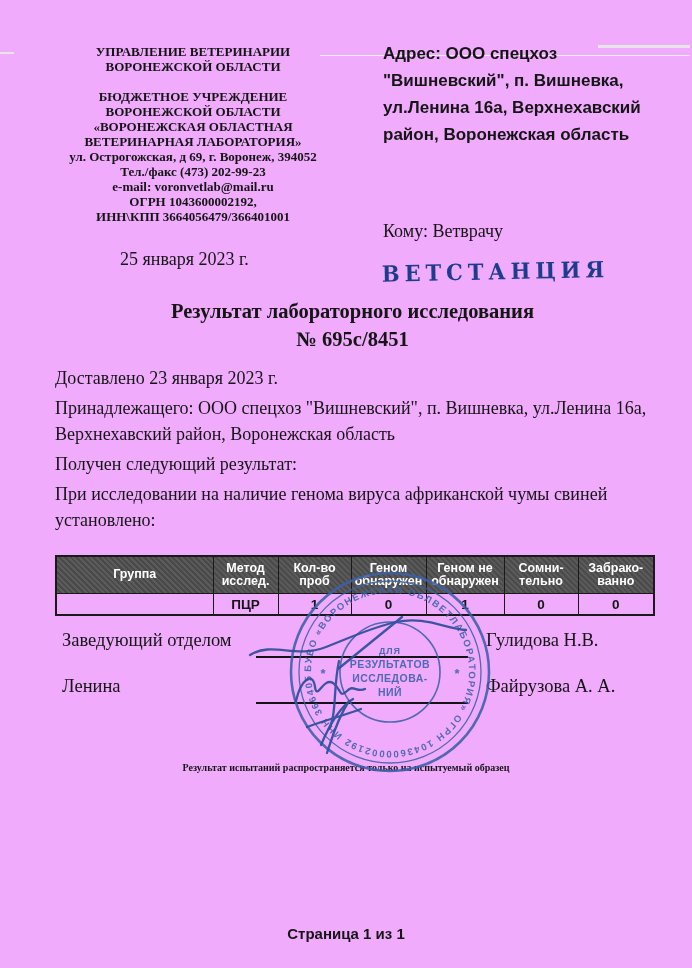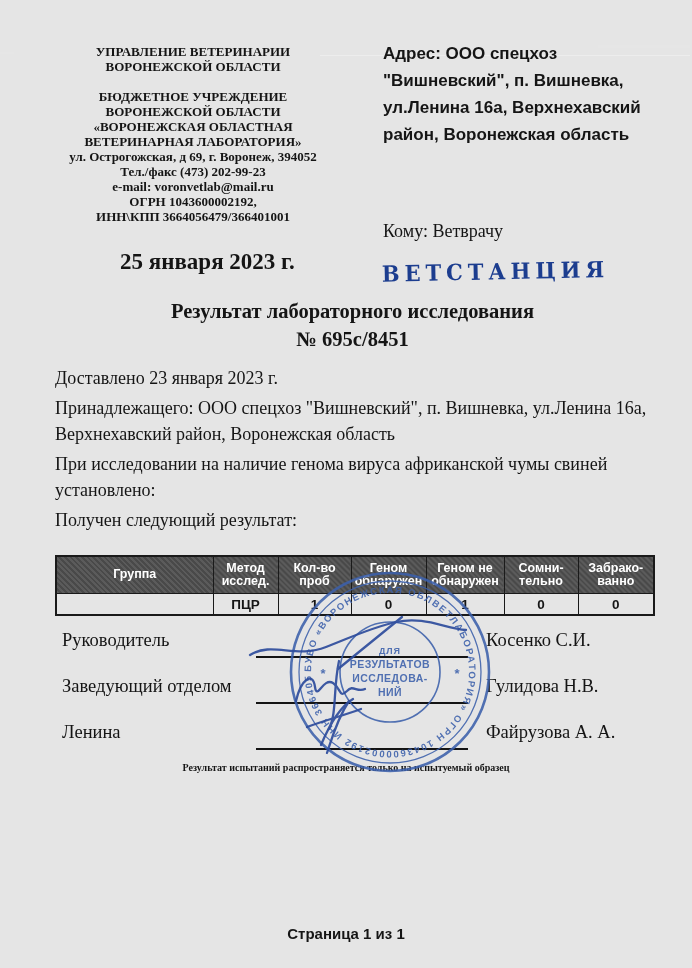--- a/index.html
+++ b/index.html
@@ -1,19 +1,19 @@
 <!DOCTYPE html>
 <html lang="ru"><head>
 <meta charset="utf-8">
 <style>
   html,body{margin:0;padding:0;background:#ffffff;}
   .page{
     position:relative;
     width:692px;height:968px;
-    background:#e5e5e5;
+    background:#f0abfc;
     font-family:"Liberation Serif",serif;
     color:#151515;
     overflow:hidden;
   }
   .pre{white-space:pre-line;}
 
   
   .artifact{position:absolute;background:#e6e6e6;}
   .artifact.a1{left:598px;top:45px;width:92px;height:3px;}
   .artifact.a2{left:320px;top:55px;width:370px;height:1px;background:#ededed;}
@@ -34,21 +34,21 @@
     font-size:17px;line-height:27px;font-weight:600;
   }
   .to{position:absolute;left:383px;top:221px;font-size:18px;}
   .vetstation{
     position:absolute;left:382px;top:262px;
     font-family:"DejaVu Serif",serif;font-weight:bold;
     font-size:21px;letter-spacing:5px;color:#1c3d8f;
     transform:rotate(-1.2deg) scaleY(1.06);transform-origin:left bottom;
   }
 
-  .doc-date{position:absolute;left:120px;top:249px;font-weight:bold;font-size:23px;}
+  .doc-date{position:absolute;left:120px;top:249px;font-weight:normal;font-size:18px;}
 
   .doc-title{
     position:absolute;left:0;right:20px;top:297px;
     text-align:center;font-weight:bold;font-size:20.5px;line-height:28px;padding-left:33px;
   }
 
   .body-text{position:absolute;left:55px;top:365px;width:600px;font-size:18px;}
   .body-text p{margin:0 0 4px 0;line-height:26px;}
 
   
@@ -123,22 +123,22 @@
   <div class="doc-date">25 января 2023 г.</div>
 
   <div class="doc-title">
     <div>Результат лабораторного исследования</div>
     <div>№ 695с/8451</div>
   </div>
 
   <div class="body-text">
     <p>Доставлено 23 января 2023 г.</p>
     <p>Принадлежащего: ООО спецхоз "Вишневский", п. Вишневка, ул.Ленина 16а, Верхнехавский район, Воронежская область</p>
+    <p>Получен следующий результат:</p>
     <p>При исследовании на наличие генома вируса африканской чумы свиней установлено:</p>
-    <p>Получен следующий результат:</p>
   </div>
 
   <table class="results">
     <colgroup>
       <col style="width:157px">
         <col style="width:65px">
         <col style="width:73px">
       <col style="width:75px">
         <col style="width:78px">
         <col style="width:74px">
@@ -168,25 +168,20 @@
         <td>0</td>
         <td>1</td>
         <td>0</td>
         <td>0</td>
       </tr>
     </tbody>
   </table>
 
   <div class="sig-block">
     <div class="sig-row">
-      <span class="sig-role">Руководитель</span>
-      <span class="sig-line"></span>
-      <span class="sig-name">Косенко С.И.</span>
-    </div>
-    <div class="sig-row">
       <span class="sig-role">Заведующий отделом</span>
       <span class="sig-line"></span>
       <span class="sig-name">Гулидова Н.В.</span>
     </div>
     <div class="sig-row">
       <span class="sig-role">Ленина</span>
       <span class="sig-line"></span>
       <span class="sig-name">Файрузова А. А.</span>
     </div>
   </div>

